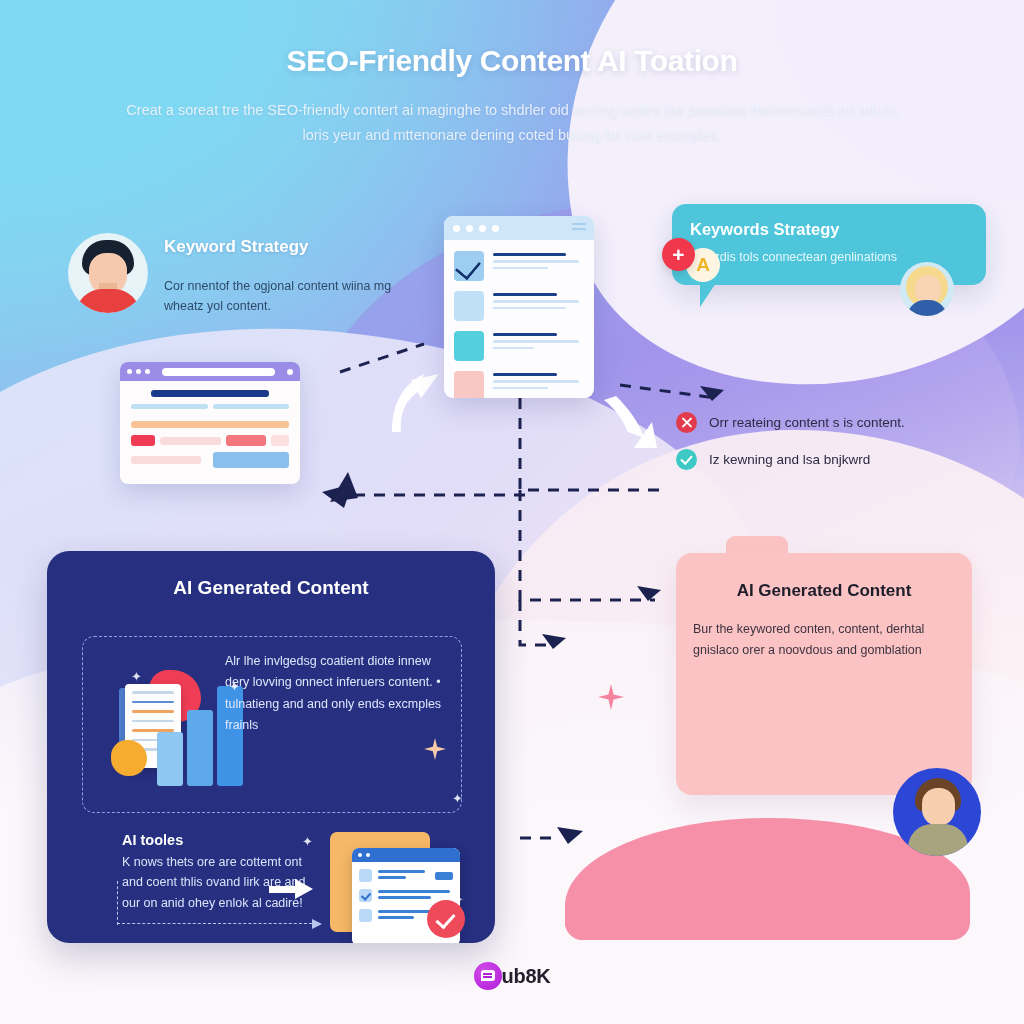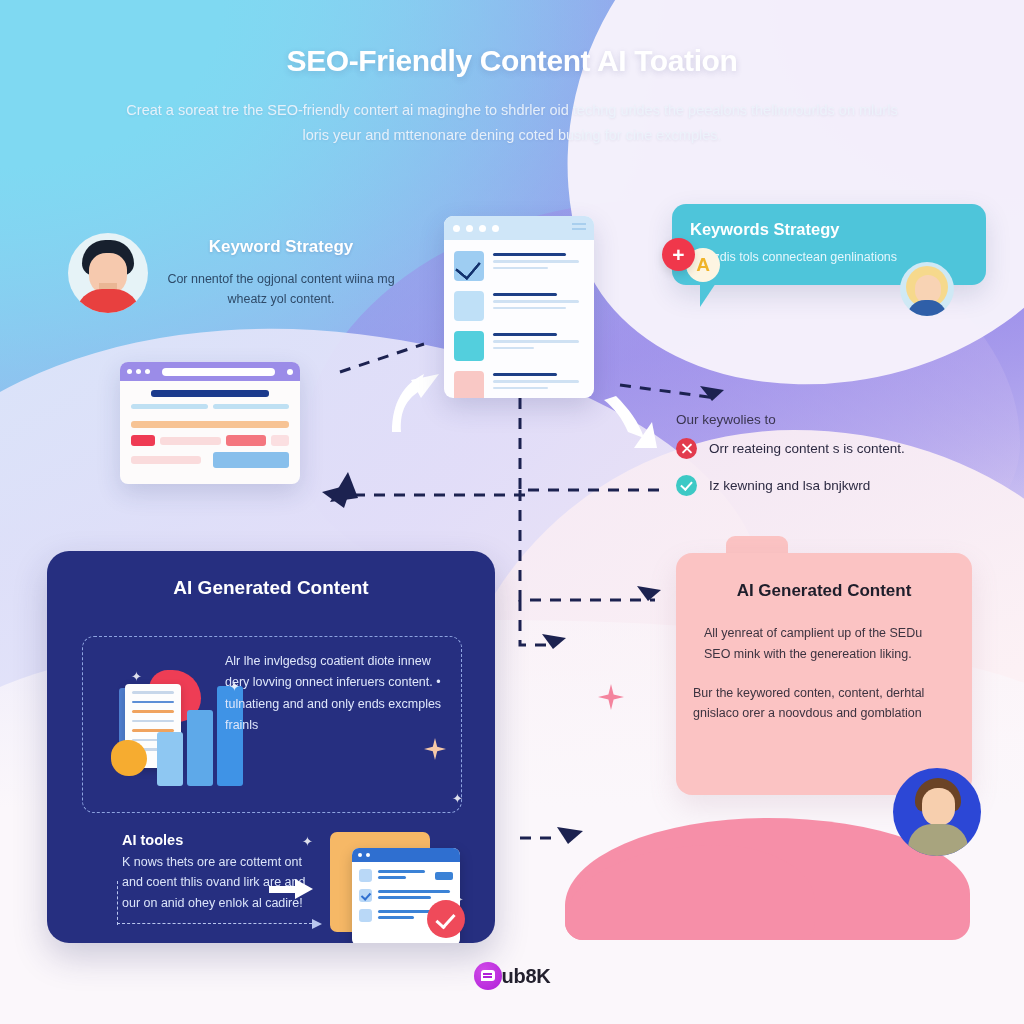--- a/index.html
+++ b/index.html
@@ -63,23 +63,23 @@
   .card{position:absolute;}
 
   
   .persona{position:absolute;left:68px;top:233px;width:330px;display:flex;gap:16px;align-items:flex-start;}
   .avatar{border-radius:50%;flex:0 0 auto;position:relative;overflow:hidden;}
   .av-male{width:80px;height:80px;background:#e6f3f7;}
   .av-male .hair{position:absolute;left:14px;top:7px;width:52px;height:36px;background:#17202e;border-radius:26px 26px 14px 14px;}
   .av-male .face{position:absolute;left:21px;top:20px;width:38px;height:42px;background:#f6c9ae;border-radius:18px 18px 20px 20px;}
   .av-male .body{position:absolute;left:8px;top:56px;width:64px;height:32px;background:#e8403f;border-radius:26px 26px 0 0;}
   .av-male .neck{position:absolute;left:31px;top:50px;width:18px;height:14px;background:#eab694;}
-  .persona-txt{padding-top:4px;text-align:center;}
+  .persona-txt{padding-top:4px;}
   .persona-h{font-size:17px;font-weight:bold;color:#ffffff;text-shadow:0 1px 3px rgba(50,50,110,.2);}
-  .persona-p{margin-top:12px;font-size:12.5px;line-height:1.62;color:#27405e;opacity:.92;}
+  .persona-p{margin-top:19px;font-size:12.5px;line-height:1.62;color:#27405e;opacity:.92;}
 
   
   .win-center{left:444px;top:216px;width:150px;height:182px;background:#fdfdff;
     border-radius:9px;box-shadow:0 10px 26px rgba(40,50,110,.17);overflow:hidden;}
   .win-center .bar{height:24px;background:#cfe6f8;display:flex;align-items:center;padding:0 9px;gap:6px;position:relative;}
   .dot{width:7px;height:7px;border-radius:50%;background:#ffffff;}
   .win-center .menu{position:absolute;right:8px;top:7px;width:14px;height:10px;
     background:repeating-linear-gradient(180deg,#a9cfee 0 2px,transparent 2px 5px);}
   .rows{padding:11px 10px 0 10px;}
   .row{display:flex;gap:9px;margin-bottom:10px;}
@@ -357,21 +357,20 @@
   </div>
   <div class="badge-a">A</div>
   <div class="badge-plus">+</div>
   <div class="avatar av-female">
     <div class="hair"></div>
     <div class="face"></div>
     <div class="body"></div>
   </div>
 
   <div class="card rlist">
-    <div class="rlist-h">Our keywolies to</div>
     <div class="rl-item">
       <span class="ic ic-no"></span>
       <span class="rl-txt">Orr reateing content s is content.</span>
     </div>
     <div class="rl-item">
       <span class="ic ic-ok"></span>
       <span class="rl-txt">Iz kewning and lsa bnjkwrd</span>
     </div>
   </div>
 
@@ -449,21 +448,20 @@
             </span>
         </div>
       </div>
       <div class="cs-badge"></div>
     </div>
   </div>
 
   <div class="pink-notch"></div>
   <div class="card pink">
     <div class="pink-h">AI Generated Content</div>
-    <div class="pink-p">All yenreat of camplient up of the SEDu SEO mink with the genereation liking.</div>
     <div class="pink-p2">Bur the keywored conten, content, derhtal gnislaco orer a noovdous and gomblation</div>
   </div>
 
   <div class="diamond" style="left:598px;top:684px;width:26px;height:26px;color:#f4849e"></div>
   <div class="diamond" style="left:424px;top:738px;width:22px;height:22px;color:#f6c9a8"></div>
 
   <div class="mtn"></div>
   <div class="mtn2"></div>
   <div class="avatar av-blue">
     <div class="hair"></div>

